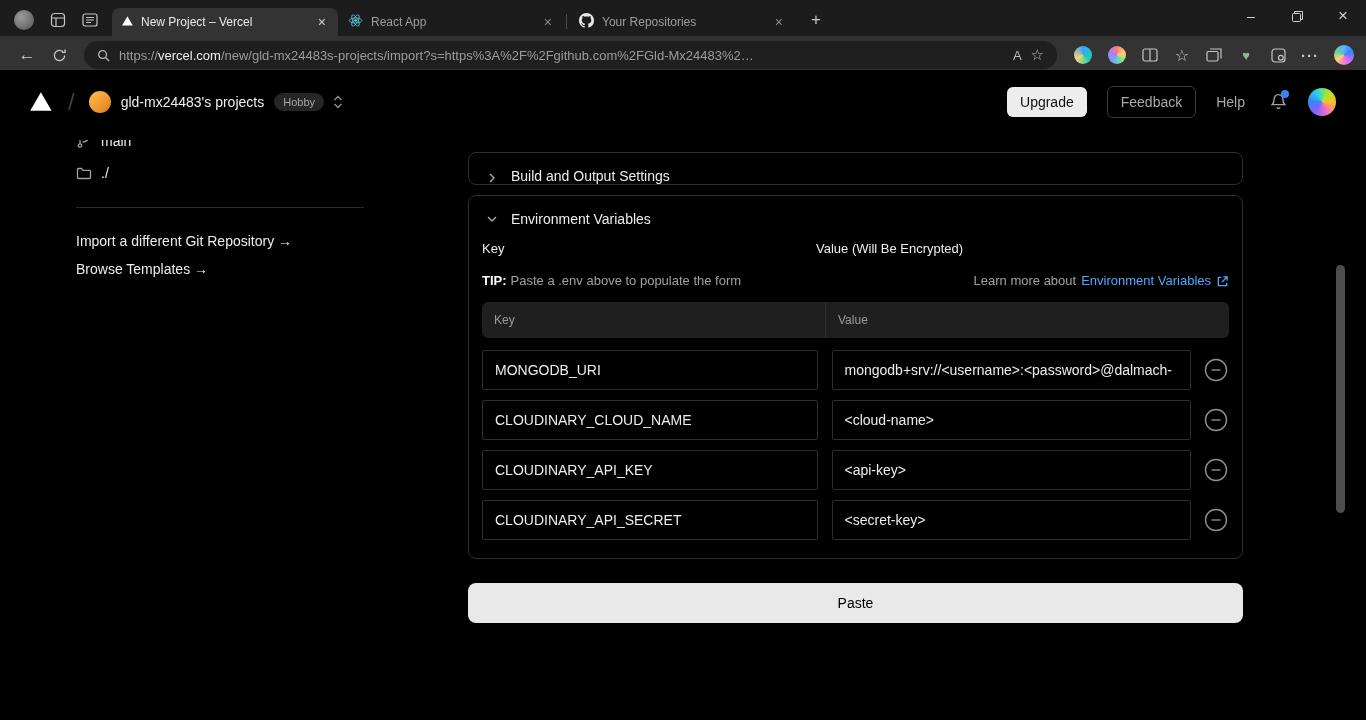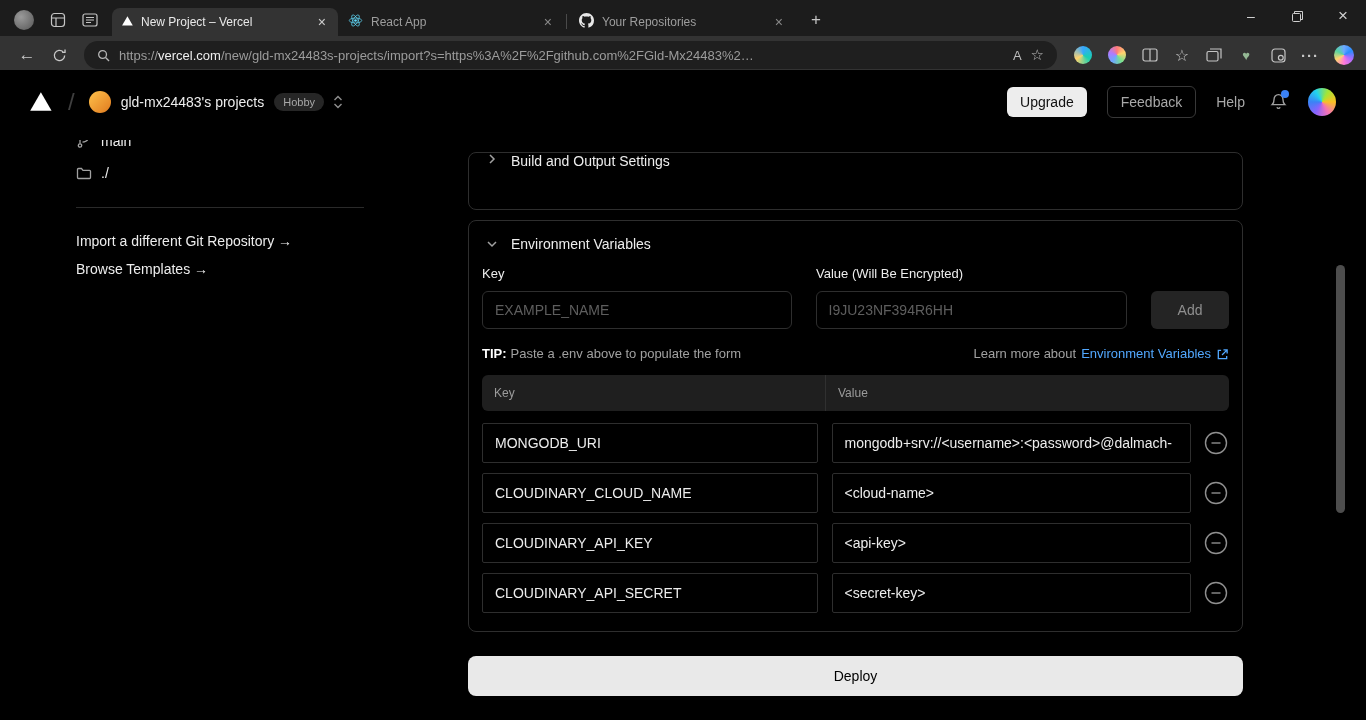--- a/index.html
+++ b/index.html
@@ -57,21 +57,21 @@
   .branch-clip .side-row{margin-top:-9px}
   .dir-row{margin-top:12px}
   .side-divider{height:1px;background:#2a2a2a;margin-top:24px}
   .side-link{display:block;color:#ededed;font-size:14px;font-weight:500;text-decoration:none}
   .side-link.first{margin-top:25px}
   .side-link.second{margin-top:12px}
 
   
   .main{position:absolute;left:468px;top:133px;width:775px}
   .card{border:1px solid #2e2e2e;border-radius:8px;background:#000}
-  .card-build{margin-top:19px;height:58px;display:flex;align-items:flex-start;gap:13px;padding:0 17px;color:#ededed;font-size:14px}
+  .card-build{margin-top:19px;height:33px;display:flex;align-items:flex-end;gap:13px;padding:0 17px;color:#ededed;font-size:14px}
   .card-env{margin-top:10px;padding-bottom:18px}
   .env-head{display:flex;align-items:center;gap:13px;padding:15px 17px 0;color:#ededed;font-size:14px}
   .labels{display:flex;padding:0 13px;margin-top:14px;font-size:13px;color:#ededed}
   .lab-key{width:334px}
   .inputs{display:flex;align-items:center;padding:0 13px;margin-top:10px}
   .inp{height:38px;background:#000;border:1px solid #2e2e2e;border-radius:6px;color:#ededed;font-size:14px;padding:0 12px;outline:none;font-family:"Liberation Sans",sans-serif}
   .inp::placeholder{color:#5e5e5e}
   .inp-key{width:310px}
   .inp-val{width:312px;margin-left:24px}
   .btn-add{width:78px;height:38px;margin-left:24px;background:#242424;color:#8f8f8f;border:none;border-radius:6px;font-size:14px;font-weight:500}
@@ -285,25 +285,20 @@
           </svg>
       </span>
       <span>Environment Variables</span>
     </div>
 
     <div class="labels">
       <span class="lab-key">Key</span>
       <span>Value (Will Be Encrypted)</span>
     </div>
 
-    <div class="inputs">
-      <input class="inp inp-key" placeholder="EXAMPLE_NAME" style="">
-      <input class="inp inp-val" placeholder="I9JU23NF394R6HH" style="">
-      <button class="btn-add">Add</button>
-    </div>
 
     <div class="tip-row">
       <span>
         <span class="tip-bold">TIP:</span><span class="tip-rest">Paste a .env above to populate the form</span>
       </span>
       <span class="learn">
         <span>Learn more about</span>
         <span class="learn-link">Environment Variables</span>
         <span style="display:flex">
           <svg width="13" height="13" viewBox="0 0 14 14" fill="none" stroke="#52a8ff" stroke-width="1.4">
@@ -354,16 +349,16 @@
       <div class="cell cell-val">&lt;secret-key&gt;</div>
       <button class="row-del">
         <svg width="26" height="26" viewBox="0 0 26 26" fill="none" stroke="#8f8f8f" stroke-width="1.4">
             <circle cx="13" cy="13" r="10.5"></circle>
             <path d="M8.5 13h9"></path>
           </svg>
       </button>
     </div>
   </section>
 
-  <button class="btn-deploy">Deploy</button>
+  <button class="btn-deploy">Paste</button>
 </main>
 
 <div class="scroll-thumb"></div>
 
 </body></html>

